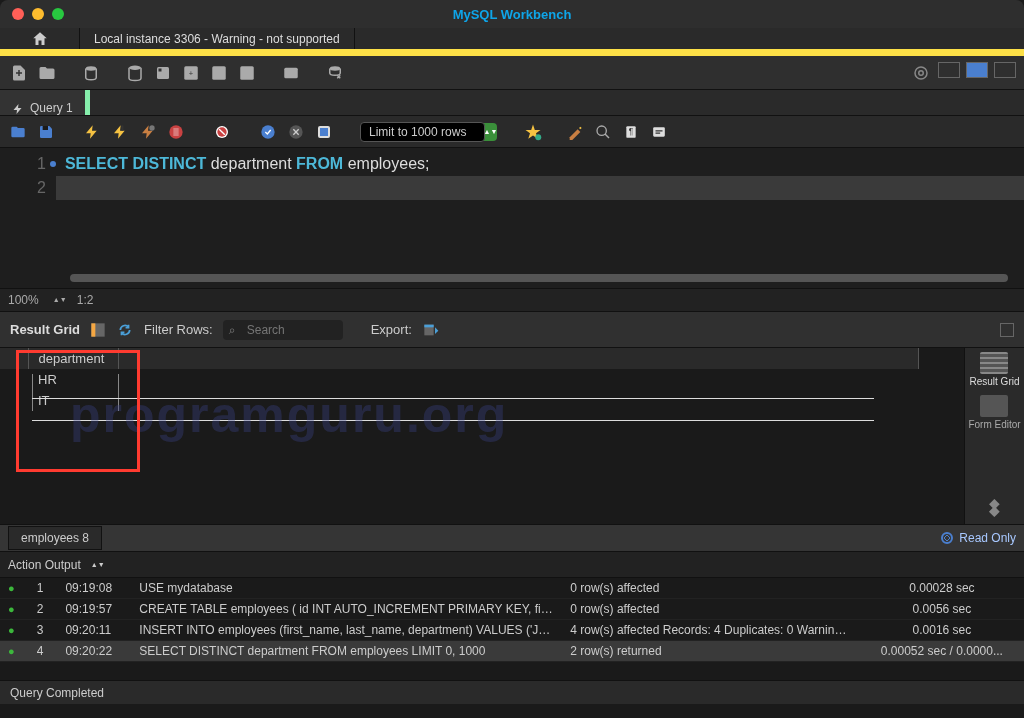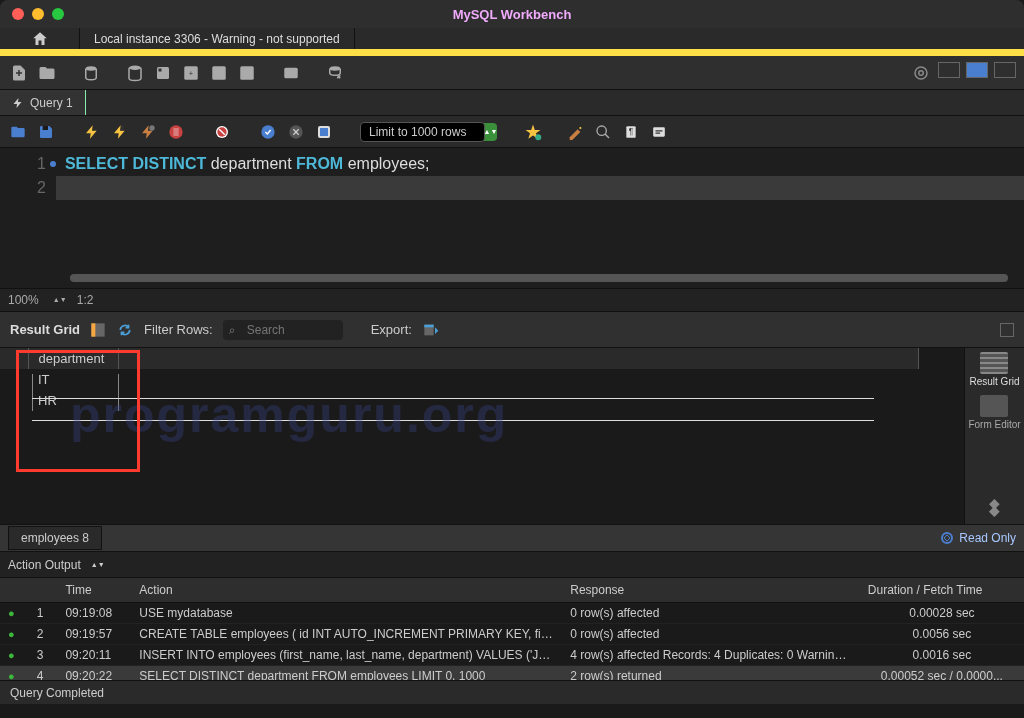--- a/index.html
+++ b/index.html
@@ -5,39 +5,39 @@
 * { margin: 0; padding: 0; box-sizing: border-box; font-family: -apple-system, "Helvetica Neue", Arial, sans-serif; }
 body { background: #1a1a1a; color: #ccc; width: 1024px; height: 718px; overflow: hidden; }
 
 
 .titlebar { height: 28px; background: #2e2e2e; display: flex; align-items: center; position: relative; border-top-left-radius: 8px; border-top-right-radius: 8px; }
 .traffic { display: flex; gap: 8px; padding-left: 12px; }
 .dot { width: 12px; height: 12px; border-radius: 50%; }
 .dot.red { background: #ff5f57; }
 .dot.yellow { background: #febc2e; }
 .dot.green { background: #28c840; }
-.title { position: absolute; left: 0; right: 0; text-align: center; font-size: 13px; font-weight: 600; color: #f0abfc; pointer-events: none; }
+.title { position: absolute; left: 0; right: 0; text-align: center; font-size: 13px; font-weight: 600; color: #0ea5e9; pointer-events: none; }
 
 
 .toptabs { height: 28px; background: #2a2a2a; display: flex; border-bottom: 7px solid #fde047; }
 .home-tab { width: 80px; display: flex; align-items: center; justify-content: center; border-right: 1px solid #111; }
 .conn-tab { padding: 0 14px; display: flex; align-items: center; font-size: 12px; color: #ddd; border-right: 1px solid #111; }
 
 
 .tb1 { height: 34px; background: #2f2f2f; border-bottom: 1px solid #111; display: flex; align-items: center; padding: 0 8px; gap: 4px; position: relative; }
 .tbgroup { display: flex; gap: 6px; align-items: center; }
 .sep { width: 14px; }
 .tbicon { width: 22px; height: 22px; display: flex; align-items: center; justify-content: center; color: #aaa; }
 .right-icons { position: absolute; right: 8px; display: flex; gap: 6px; }
 .panel-btn { width: 22px; height: 16px; border: 1px solid #666; }
 .panel-btn.active { background: #4a7fcf; }
 
 
 .qtabs { height: 26px; background: #2a2a2a; display: flex; border-bottom: 1px solid #111; }
-.qtab { padding: 0 12px; display: flex; align-items: center; gap: 6px; font-size: 12px; background: #333; border-right: 1px solid #86efac; }
+.qtab { padding: 0 12px; display: flex; align-items: flex-end; gap: 6px; font-size: 12px; background: #333; border-right: 5px solid #86efac; }
 
 
 .sqltb { height: 32px; background: #2a2a2a; display: flex; align-items: center; padding: 0 8px; gap: 8px; border-bottom: 1px solid #111; }
 .sqltb .icn { width: 20px; height: 20px; display: flex; align-items: center; justify-content: center; }
 .limit-sel { background: #000000; color: #ccc; border: 1px solid #555; border-radius: 4px; padding: 2px 18px 2px 8px; font-size: 12px; position: relative; }
 .limit-arrows { background: #3a8f3a; color: #fff; width: 14px; height: 18px; display: inline-flex; flex-direction: column; align-items: center; justify-content: center; font-size: 7px; border-radius: 0 4px 4px 0; margin-left: -2px; }
 
 
 .editor { background: #1e1e1e; height: 140px; display: flex; font-family: "SF Mono", Monaco, Menlo, monospace; font-size: 16px; position: relative; }
 .gutter { width: 56px; background: #1e1e1e; color: #666; text-align: right; padding-right: 10px; line-height: 24px; padding-top: 4px; }
@@ -368,26 +368,26 @@
     <div class="grid">
       <table style="border-collapse:collapse">
         <tbody>
             <tr>
               <th style="width:28px"></th>
               <th style="width:90px">department</th>
               <th style="width:800px"></th>
             </tr>
         <tr>
               <td></td>
-              <td>IT</td>
+              <td>HR</td>
               <td></td>
             </tr>
         <tr>
               <td></td>
-              <td>HR</td>
+              <td>IT</td>
               <td></td>
             </tr>
       </tbody>
         </table>
       <div class="vline2"></div>
       <div class="vline"></div>
       <div class="hr-line" style="top:50px"></div>
       <div class="hr-line" style="top:72px"></div>
     </div>
   </div>
@@ -424,28 +424,20 @@
 <table class="ao-table">
   <colgroup>
         <col class="col-status">
         <col class="col-num">
         <col class="col-time">
         <col class="col-action">
         <col class="col-resp">
         <col class="col-dur">
       </colgroup>
   <tbody>
-        <tr>
-    <th></th>
-          <th></th>
-    <th>Time</th>
-    <th>Action</th>
-    <th>Response</th>
-    <th>Duration / Fetch Time</th>
-  </tr>
   <tr>
     <td><span class="ok">●</span></td>
     <td>1</td>
     <td>09:19:08</td>
     <td class="col-action">USE mydatabase</td>
     <td class="col-resp">0 row(s) affected</td>
     <td class="col-dur">0.00028 sec</td>
   </tr>
   <tr>
     <td><span class="ok">●</span></td>

